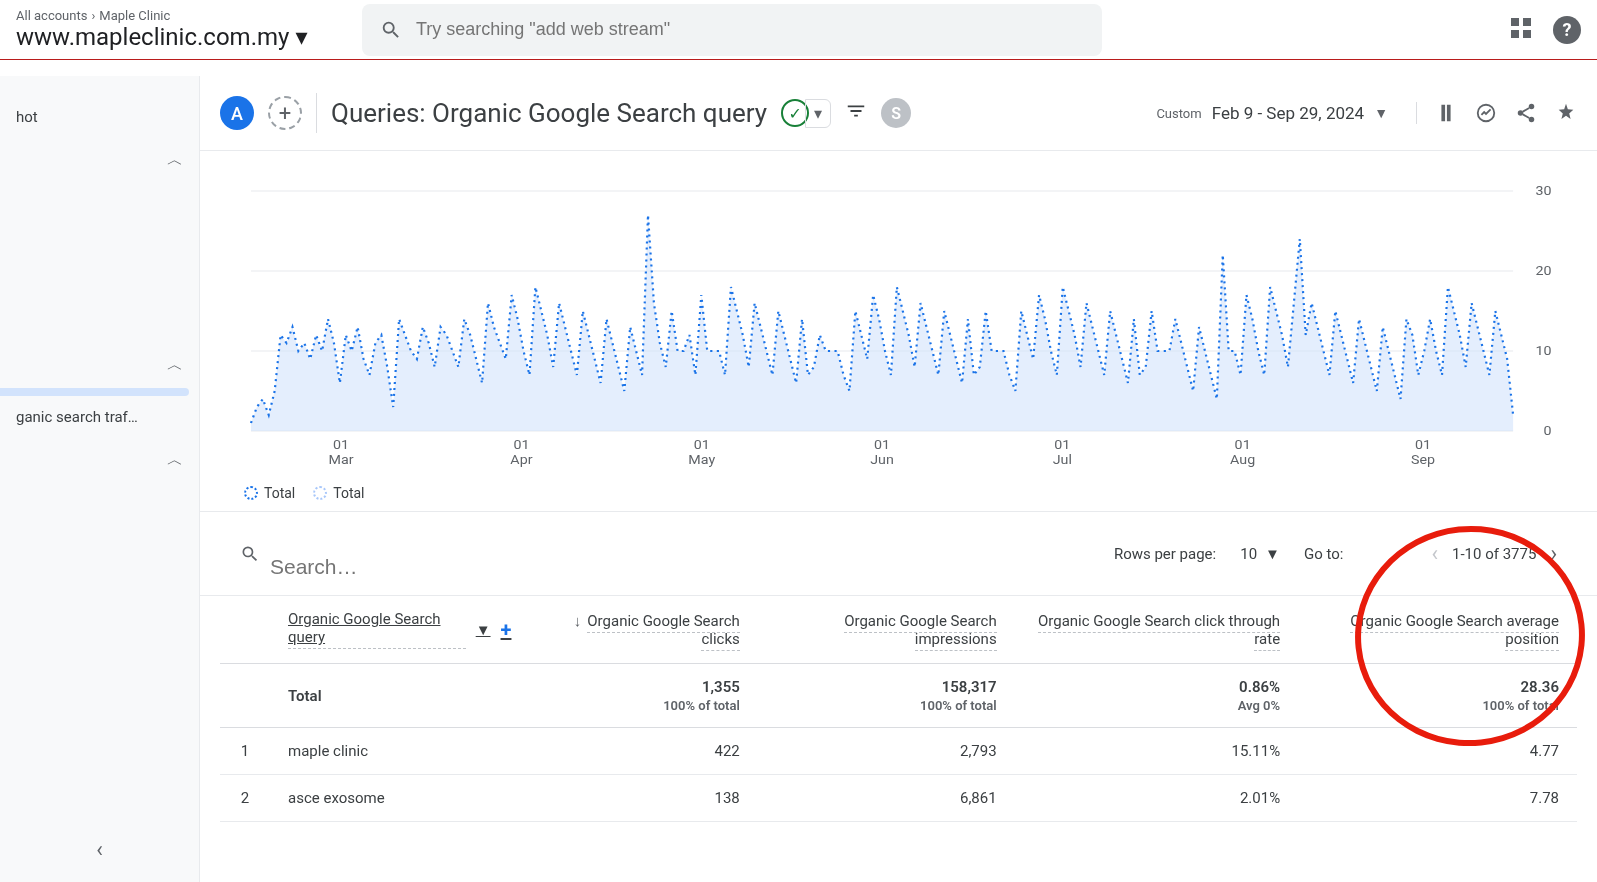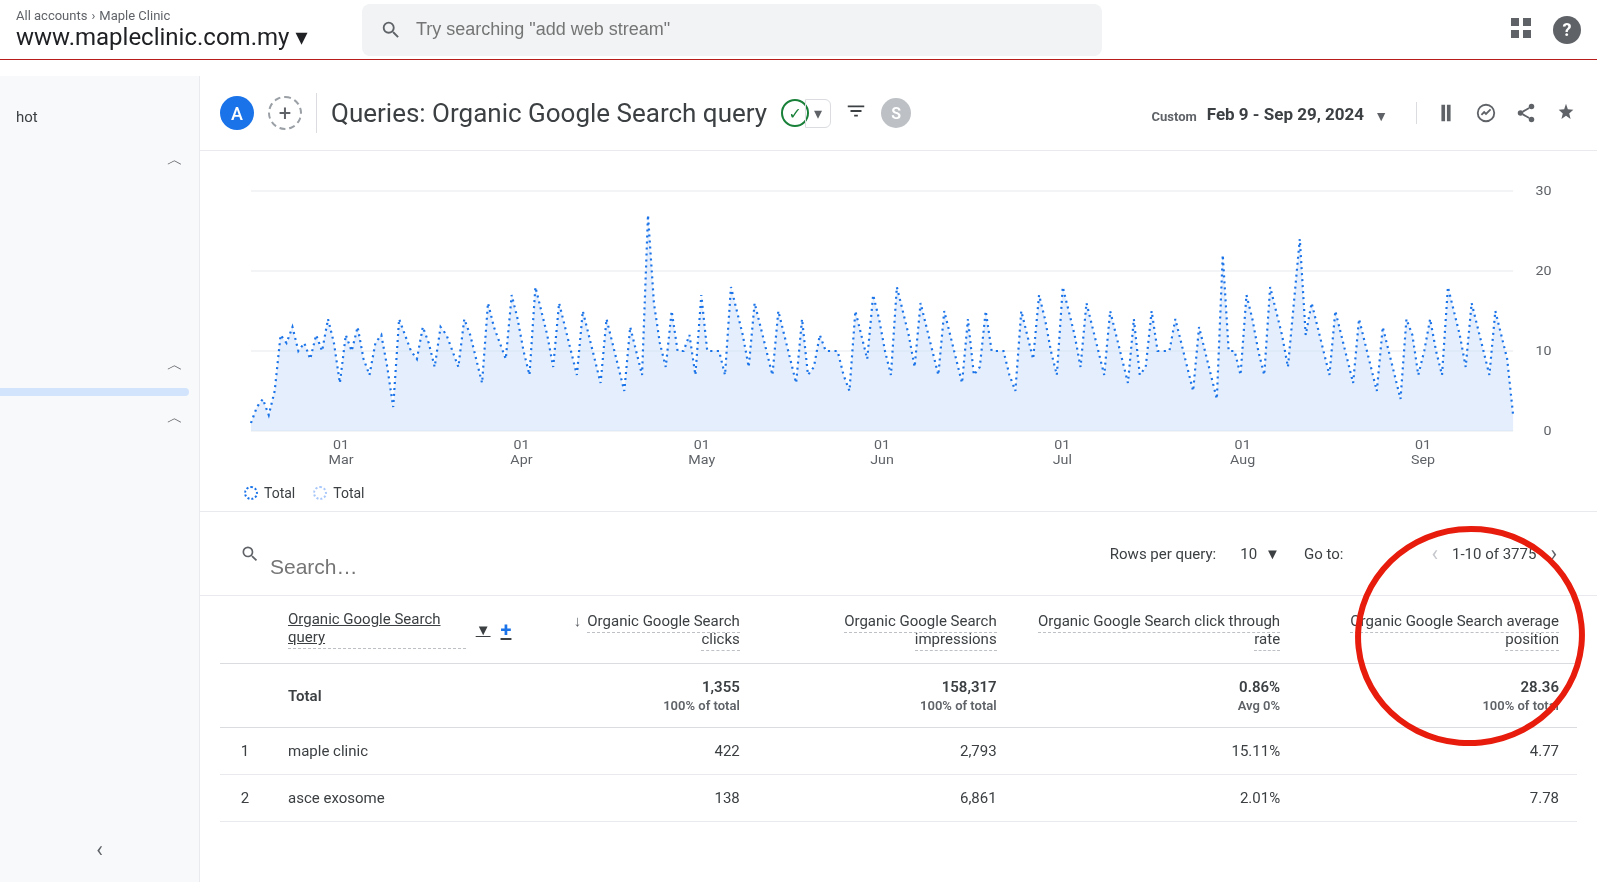--- a/index.html
+++ b/index.html
@@ -31,21 +31,21 @@
 
 .report-header { display: flex; align-items: center; height: 75px; padding: 0 20px; border-bottom: 1px solid #e8eaed; gap: 14px; }
 .avatar-a { width: 34px; height: 34px; border-radius: 50%; background: #1a73e8; color: #fff; display: flex; align-items: center; justify-content: center; font-weight: 500; font-size: 18px; }
 .add-circle { width: 34px; height: 34px; border-radius: 50%; border: 2px dashed #9aa0a6; color: #5f6368; display: flex; align-items: center; justify-content: center; font-size: 22px; cursor: pointer; }
 .divider { width: 1px; height: 40px; background: #dadce0; }
 .report-title { font-size: 26px; color: #3c4043; }
 .check-badge { width: 28px; height: 28px; border-radius: 50%; border: 2px solid #188038; display: flex; align-items: center; justify-content: center; color: #188038; font-size: 16px; }
 .dropdown-btn { border: 1px solid #dadce0; border-radius: 0 6px 6px 0; padding: 4px 8px; color: #5f6368; cursor: pointer; margin-left: -4px; }
 .filter-icon svg { width: 22px; height: 22px; }
 .s-chip { width: 30px; height: 30px; border-radius: 50%; background: #bdc1c6; color: #fff; display: flex; align-items: center; justify-content: center; font-weight: 600; }
-.date-area { margin-left: auto; display: flex; align-items: flex-end; gap: 10px; font-weight: bold; }
+.date-area { margin-left: auto; display: flex; align-items: center; gap: 10px; }
 .custom-label { font-size: 13px; color: #5f6368; }
 .date-range { font-size: 17px; color: #3c4043; }
 .date-dd { color: #5f6368; font-size: 14px; }
 .report-actions { display: flex; gap: 18px; margin-left: 18px; padding-left: 18px; border-left: 1px solid #dadce0; }
 .report-actions svg { width: 22px; height: 22px; fill: #5f6368; }
 
 
 .chart-area { position: relative; padding: 30px 40px 10px 40px; }
 .chart-svg { width: 100%; height: 300px; }
 .legend { display: flex; gap: 18px; padding-left: 4px; font-size: 14px; color: #3c4043; }
@@ -121,20 +121,23 @@
   <div class="nav-item">
       <span></span>
       <span class="chevron">︿</span>
     </div>
   <div style="height:160px"></div>
   <div class="nav-item">
       <span></span>
       <span class="chevron">︿</span>
     </div>
   <div class="nav-item sub-selected" style="height:6px; padding:4px 0;"></div>
+  <div class="nav-item">
+      <span>ganic search traf…</span>
+    </div>
   <div class="nav-item">
       <span></span>
       <span class="chevron">︿</span>
     </div>
   <div class="nav-collapse">‹</div>
 </div>
 
 <div class="main">
   <div class="main-scroll">
 
@@ -217,21 +220,21 @@
     </div>
   </div>
 
   <div class="table-controls">
     <div class="table-search">
       <svg width="20" height="20" viewBox="0 0 24 24" fill="#5f6368">
             <path d="M15.5 14h-.79l-.28-.27A6.471 6.471 0 0016 9.5 6.5 6.5 0 109.5 16c1.61 0 3.09-.59 4.23-1.57l.27.28v.79l5 4.99L20.49 19l-4.99-5zm-6 0C7.01 14 5 11.99 5 9.5S7.01 5 9.5 5 14 7.01 14 9.5 11.99 14 9.5 14z"></path>
           </svg>
       <input type="text" placeholder="Search…" style="">
     </div>
-    <span class="rpp-label">Rows per query:</span>
+    <span class="rpp-label">Rows per page:</span>
     <div class="rpp-value">
       <span>10</span>
       <span>▼</span>
     </div>
     <span>Go to:</span>
     <div style="width:60px"></div>
     <div class="pagination">
       <span class="page-btn disabled">‹</span>
       <span>1-10 of 3775</span>
       <span class="page-btn">›</span>

